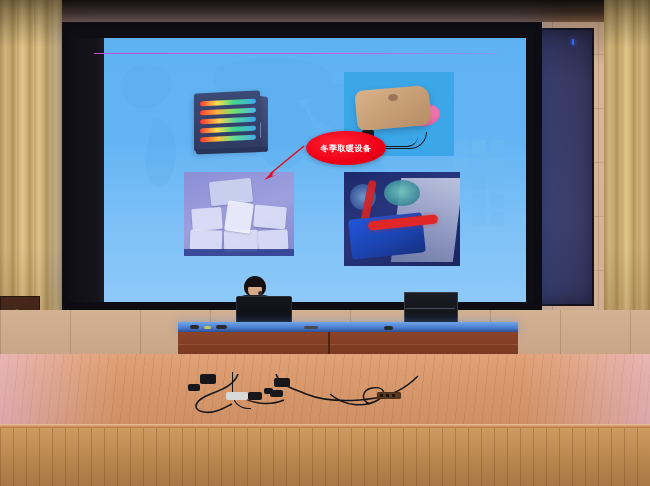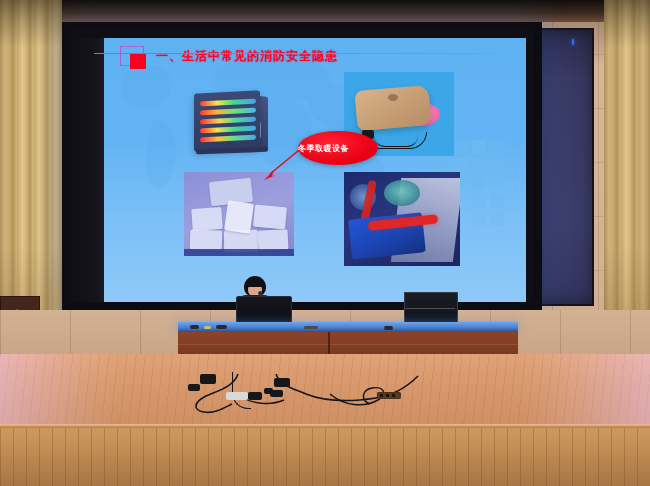--- a/index.html
+++ b/index.html
@@ -244,24 +244,24 @@
     border-radius:50%;opacity:.9;
   }
   .bed-person2{
     position:absolute;left:6px;top:12px;width:26px;height:26px;
     background:radial-gradient(ellipse at 50% 50%,#7ea6d8 0%, #3e5ea0 70%, #243a72 100%);
     border-radius:50%;opacity:.85;
   }
 
   
   .callout{
-    position:absolute;left:230px;top:101px;width:80px;height:34px;
+    position:absolute;left:238px;top:101px;width:80px;height:34px;
     background:radial-gradient(ellipse at 40% 35%, #ff2233 0%, #ee0016 60%, #cc0010 100%);
     border-radius:50%;
-    display:flex;align-items:center;
+    display:flex;align-items:center;justify-content:center;
     box-shadow:0 1px 5px rgba(0,0,0,.3);
   }
   .callout span{
     color:#ffffff;font-size:8px;font-weight:bold;letter-spacing:.5px;white-space:nowrap;
   }
   .callout-arrow{
     position:absolute;left:192px;top:112px;width:46px;height:40px;
     pointer-events:none;
   }
 
@@ -431,25 +431,20 @@
           <path d="M348 96 q18 -4 22 10 q4 14 -10 18 q-16 4 -20 -10 q-4 -14 8 -18z"></path>
           <path d="M300 126 q20 4 16 20 q-4 14 -20 10 q-14 -4 -12 -18 q2 -12 16 -12z"></path>
         </g>
       </svg>
     </div>
 
     <div class="slide-leftbar"></div>
     <div class="slide-topbar"></div>
     <div class="slide-rightbar"></div>
 
-    <div class="title-row">
-      <span class="sq-outline"></span>
-      <span class="sq-solid"></span>
-      <span class="title-text">一、生活中常见的消防安全隐患</span>
-    </div>
     <div class="title-rule"></div>
 
     <div class="mosaic">
       <i style="left:0;top:0;width:14px;height:14px;opacity:.55"></i>
       <i style="left:18px;top:0;width:14px;height:14px;opacity:.3"></i>
       <i style="left:36px;top:0;width:14px;height:14px;opacity:.7"></i>
       <i style="left:54px;top:0;width:14px;height:14px;opacity:.35"></i>
       <i style="left:0;top:18px;width:14px;height:14px;opacity:.3"></i>
       <i style="left:18px;top:18px;width:14px;height:14px;opacity:.62"></i>
       <i style="left:36px;top:18px;width:14px;height:14px;opacity:.28"></i>

